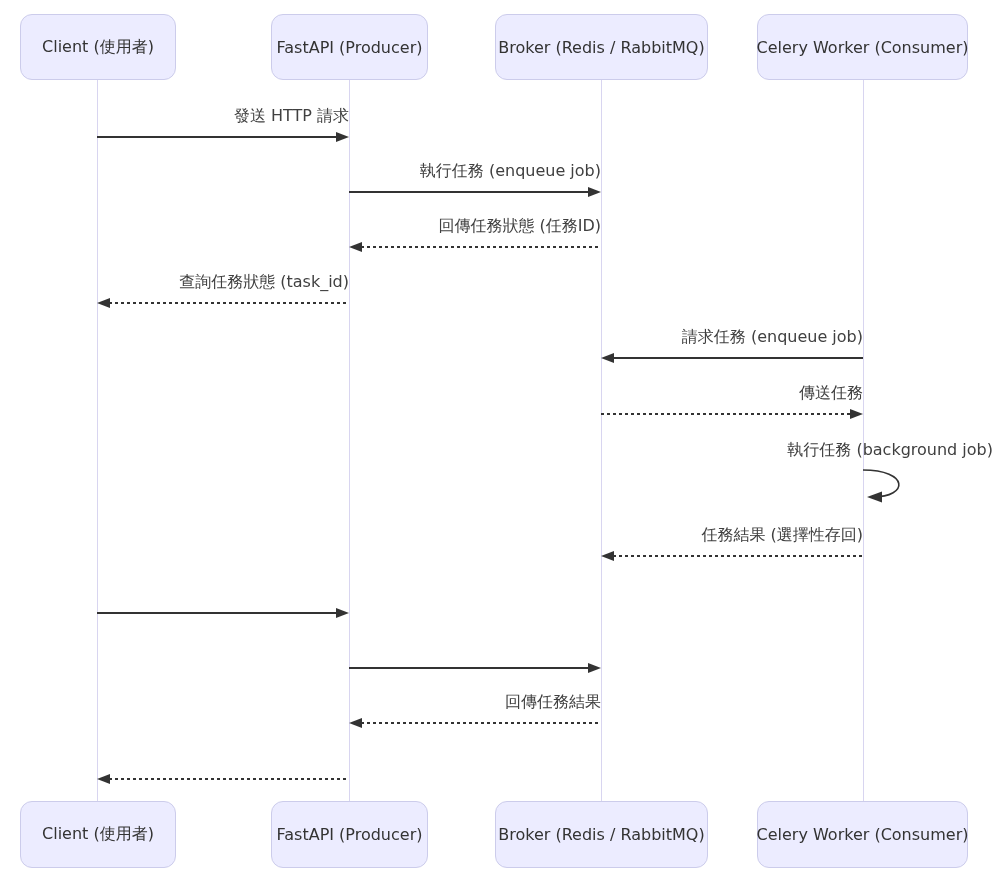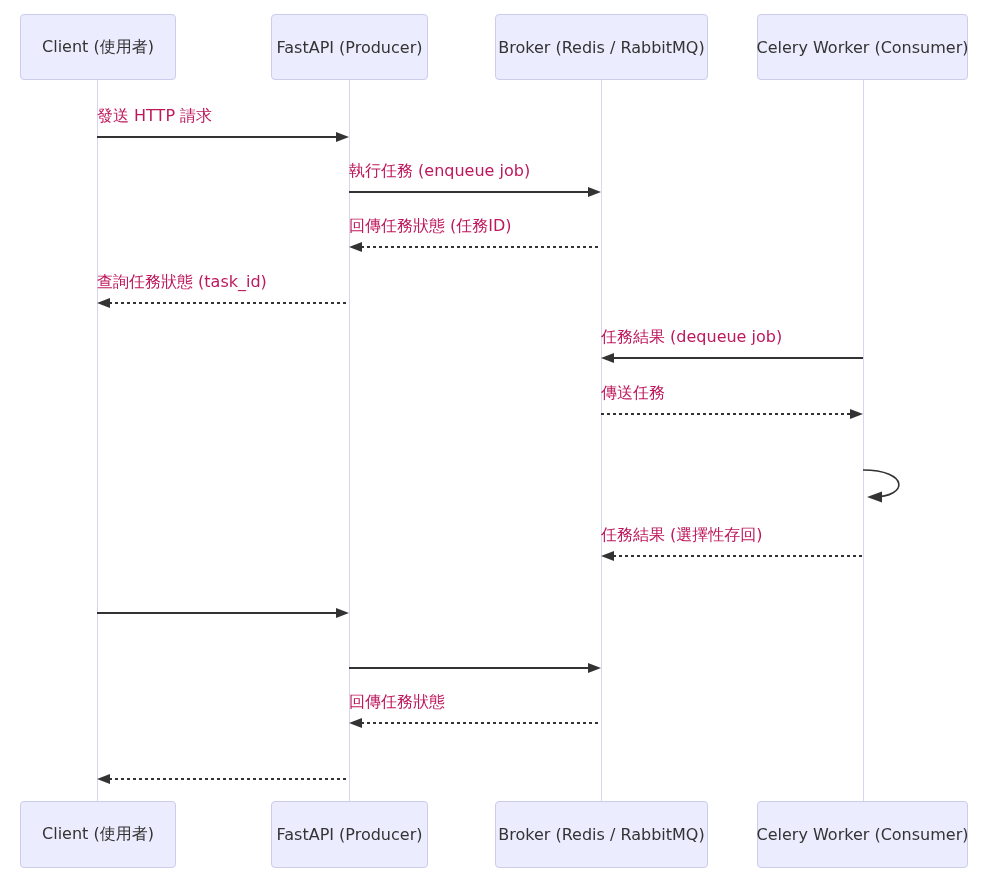--- a/index.html
+++ b/index.html
@@ -3,31 +3,31 @@
 <meta charset="utf-8">
 <style>
   html,body { margin:0; padding:0; background:#ffffff; }
   body { width:996px; height:887px; font-family:"DejaVu Sans","Liberation Sans",sans-serif; }
   #diagram { position:relative; width:996px; height:887px; overflow:hidden; }
 
   .actor {
     position:absolute;
     background:#ECECFF;
     border:1px solid #CCCCEB;
-    border-radius:4px;
+    border-radius:12px;
     display:flex; align-items:center; justify-content:center;
     font-size:16px; color:#333333;
     white-space:nowrap;
     box-sizing:border-box;
   }
   .lifeline { position:absolute; width:1px; background:#D8D5F0; top:80px; height:721px; }
 
   .msg-label {
-    position:absolute; text-align:left;
-    font-size:16px; color:#be185d;
+    position:absolute; text-align:right;
+    font-size:16px; color:#404040;
     height:24px; line-height:24px; white-space:nowrap;
   }
   .line { position:absolute; height:2px; }
   .line.solid  { background:#333333; }
   .line.dashed { background:repeating-linear-gradient(90deg,#333333 0 3px,transparent 3px 6px); }
   .head { position:absolute; width:0; height:0;
     border-top:5px solid transparent; border-bottom:5px solid transparent; }
   .head.right { border-left:13px solid #333333; }
   .head.left  { border-right:13px solid #333333; }
   .selfloop { position:absolute; }
@@ -56,44 +56,45 @@
   <div class="head right" style="left:588px;top:187px"></div>
 
   <div class="msg-label" style="left:349px;top:214px;width:252px">回傳任務狀態 (任務ID)</div>
   <div class="line dashed" style="left:361px;top:246px;width:240px"></div>
   <div class="head left" style="left:349px;top:242px"></div>
 
   <div class="msg-label" style="left:97px;top:270px;width:252px">查詢任務狀態 (task_id)</div>
   <div class="line dashed" style="left:109px;top:302px;width:240px"></div>
   <div class="head left" style="left:97px;top:298px"></div>
 
-  <div class="msg-label" style="left:601px;top:325px;width:262px">任務結果 (dequeue job)</div>
+  <div class="msg-label" style="left:601px;top:325px;width:262px">請求任務 (enqueue job)</div>
   <div class="line solid" style="left:613px;top:357px;width:250px"></div>
   <div class="head left" style="left:601px;top:353px"></div>
 
   <div class="msg-label" style="left:601px;top:381px;width:262px">傳送任務</div>
   <div class="line dashed" style="left:601px;top:413px;width:250px"></div>
   <div class="head right" style="left:850px;top:409px"></div>
 
+  <div class="msg-label" style="left:733px;top:438px;width:260px">執行任務 (background job)</div>
   <svg class="selfloop" style="left:863px;top:464px" width="60" height="42" viewBox="0 0 60 42">
     <path d="M0,6 C46,6 46,33 10,33" fill="none" stroke="#333333" stroke-width="1.6"></path>
     <polygon points="4,33 19,27.5 19,38.5" fill="#333333"></polygon>
   </svg>
 
   <div class="msg-label" style="left:601px;top:523px;width:262px">任務結果 (選擇性存回)</div>
   <div class="line dashed" style="left:613px;top:555px;width:250px"></div>
   <div class="head left" style="left:601px;top:551px"></div>
 
   <div class="line solid" style="left:97px;top:612px;width:240px"></div>
   <div class="head right" style="left:336px;top:608px"></div>
 
   <div class="line solid" style="left:349px;top:667px;width:240px"></div>
   <div class="head right" style="left:588px;top:663px"></div>
 
-  <div class="msg-label" style="left:349px;top:690px;width:252px">回傳任務狀態</div>
+  <div class="msg-label" style="left:349px;top:690px;width:252px">回傳任務結果</div>
   <div class="line dashed" style="left:361px;top:722px;width:240px"></div>
   <div class="head left" style="left:349px;top:718px"></div>
 
   <div class="line dashed" style="left:109px;top:778px;width:240px"></div>
   <div class="head left" style="left:97px;top:774px"></div>
 
   <div class="actor" style="left:20px;top:801px;width:156px;height:67px">Client (使用者)</div>
   <div class="actor" style="left:271px;top:801px;width:157px;height:67px">FastAPI (Producer)</div>
   <div class="actor" style="left:495px;top:801px;width:213px;height:67px">Broker (Redis / RabbitMQ)</div>
   <div class="actor" style="left:757px;top:801px;width:211px;height:67px">Celery Worker (Consumer)</div>

